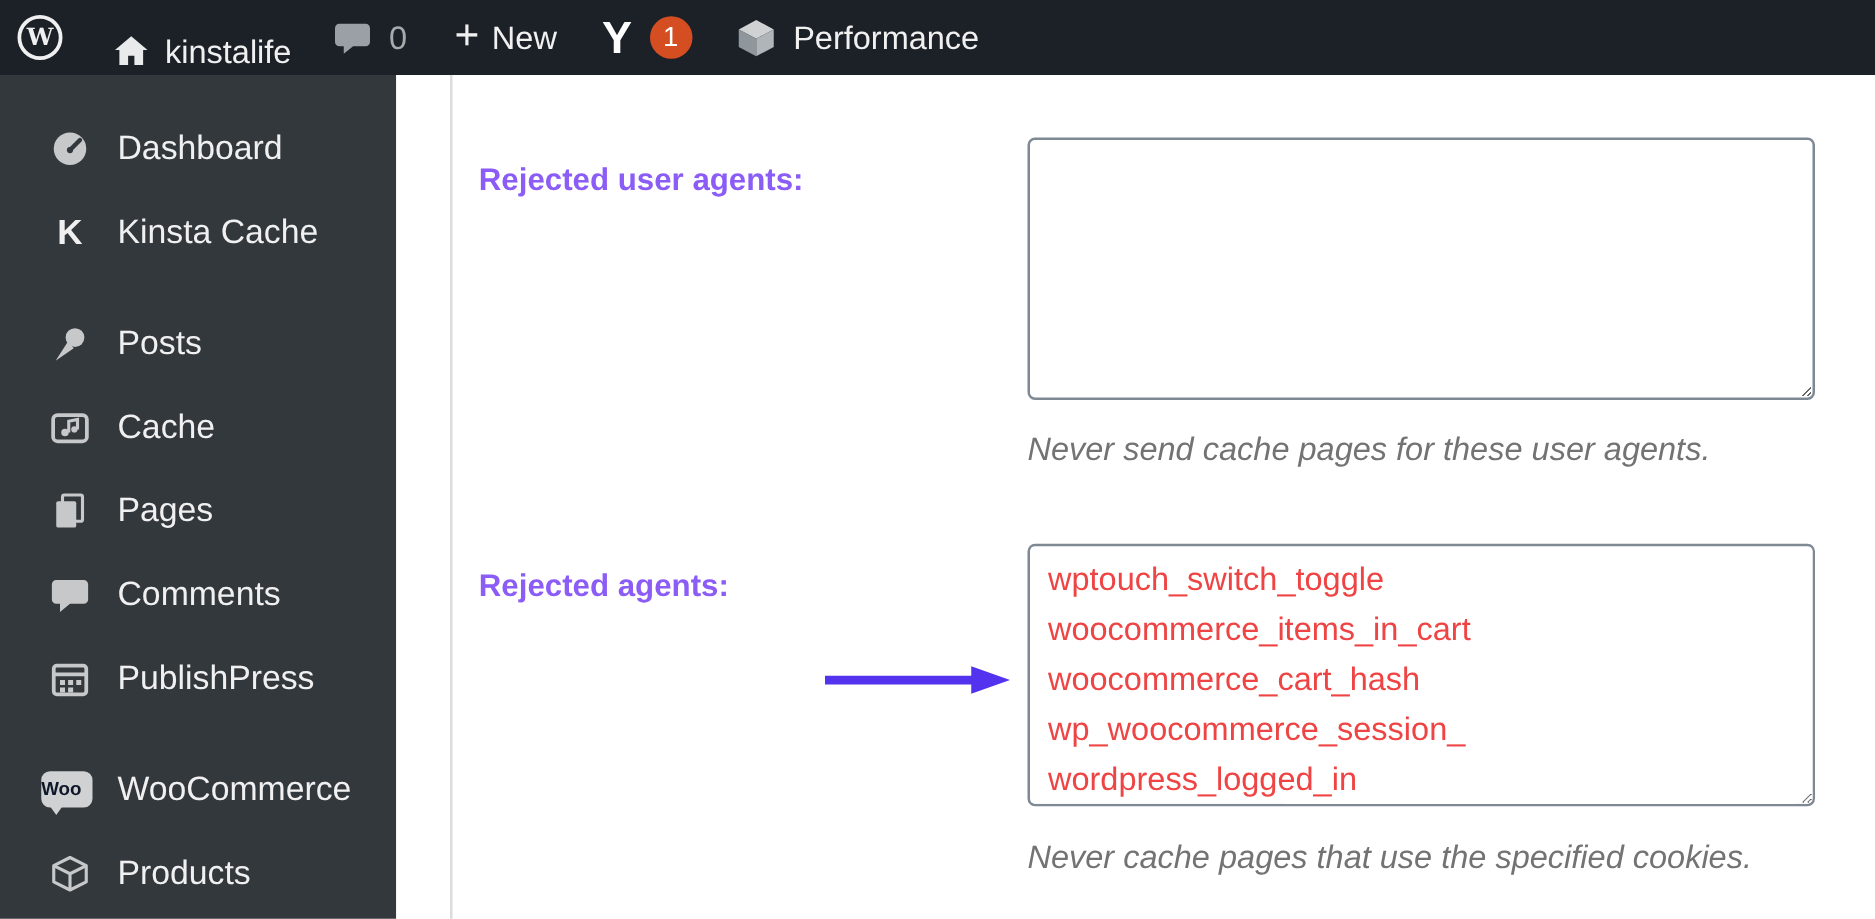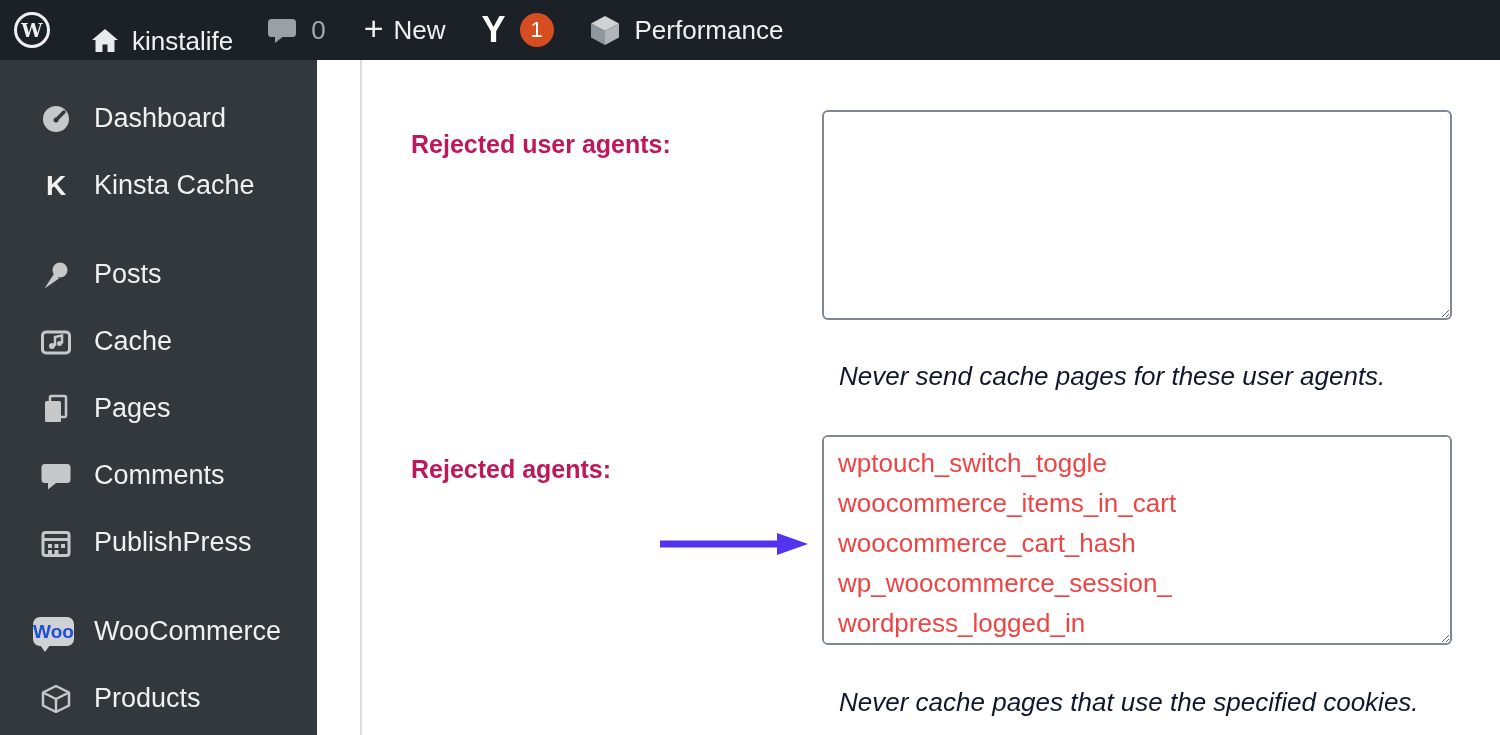--- a/index.html
+++ b/index.html
@@ -42,54 +42,54 @@
     background:#33383d; box-sizing:border-box; padding-top:25px;
   }
   .menu-item {
     height:67px; display:flex; align-items:center; padding-left:38px; gap:20px;
     color:#f0f0f1; font-size:27px; cursor:pointer;
   }
   .menu-icon { width:36px; flex:0 0 36px; display:flex; align-items:center; justify-content:center; }
   .menu-sep { height:22px; }
   .kinsta-k { font-size:28px; font-weight:700; color:#f0f0f1; }
   .woo-badge {
-    width:46px; height:29px; border-radius:7px; background:#cfd1d3; color:#1d4ed8;
-    display:flex; align-items:center; justify-content:center;
-    font-size:19px; font-weight:700; position:relative; margin-left:-5px;
+    width:46px; height:29px; border-radius:7px; background:#cfd1d3; color:#0f172a;
+    display:flex; align-items:center; 
+    font-size:15px; font-weight:700; position:relative; margin-left:-5px;
   }
   .woo-badge::after {
     content:""; position:absolute; left:7px; bottom:-6px;
     border-left:5px solid transparent; border-right:5px solid transparent;
     border-top:7px solid #cfd1d3;
   }
 
   
   .content {
     position:absolute; top:60px; left:317px; width:1183px; height:675px; background:#ffffff;
   }
   .vline { position:absolute; left:43px; top:0; width:2px; height:675px; background:#dcdcde; }
 
   .field-label {
-    position:absolute; font-size:25px; font-weight:700; color:#be185d; white-space:nowrap;margin-left:28px;
+    position:absolute; font-size:25px; font-weight:700; color:#8b5cf6; white-space:nowrap;
   }
   #label1 { left:66px; top:70px; }
   #label2 { left:66px; top:395px; }
 
   .field-textarea {
     position:absolute; width:630px; height:210px; box-sizing:border-box;
     border:2px solid #7e8993; border-radius:6px; background:#ffffff;
     padding:6px 14px; color:#ef4444; resize:both;
     font-family:"Liberation Sans",sans-serif; font-size:26px; line-height:40px;
     outline:none;
   }
   #ta1 { left:505px; top:50px; }
   #ta2 { left:505px; top:375px; }
 
   .help {
-    position:absolute; margin:17px; font-size:26px; font-style:italic; color:#0f172a; white-space:nowrap;
+    position:absolute; margin:0; font-size:26px; font-style:italic; color:#737373; white-space:nowrap;
   }
   #help1 { left:505px; top:284px; }
   #help2 { left:505px; top:610px; }
 
   .arrow { position:absolute; left:341px; top:468px; }
 </style>
 </head>
 <body>
 
 <header class="topbar">

